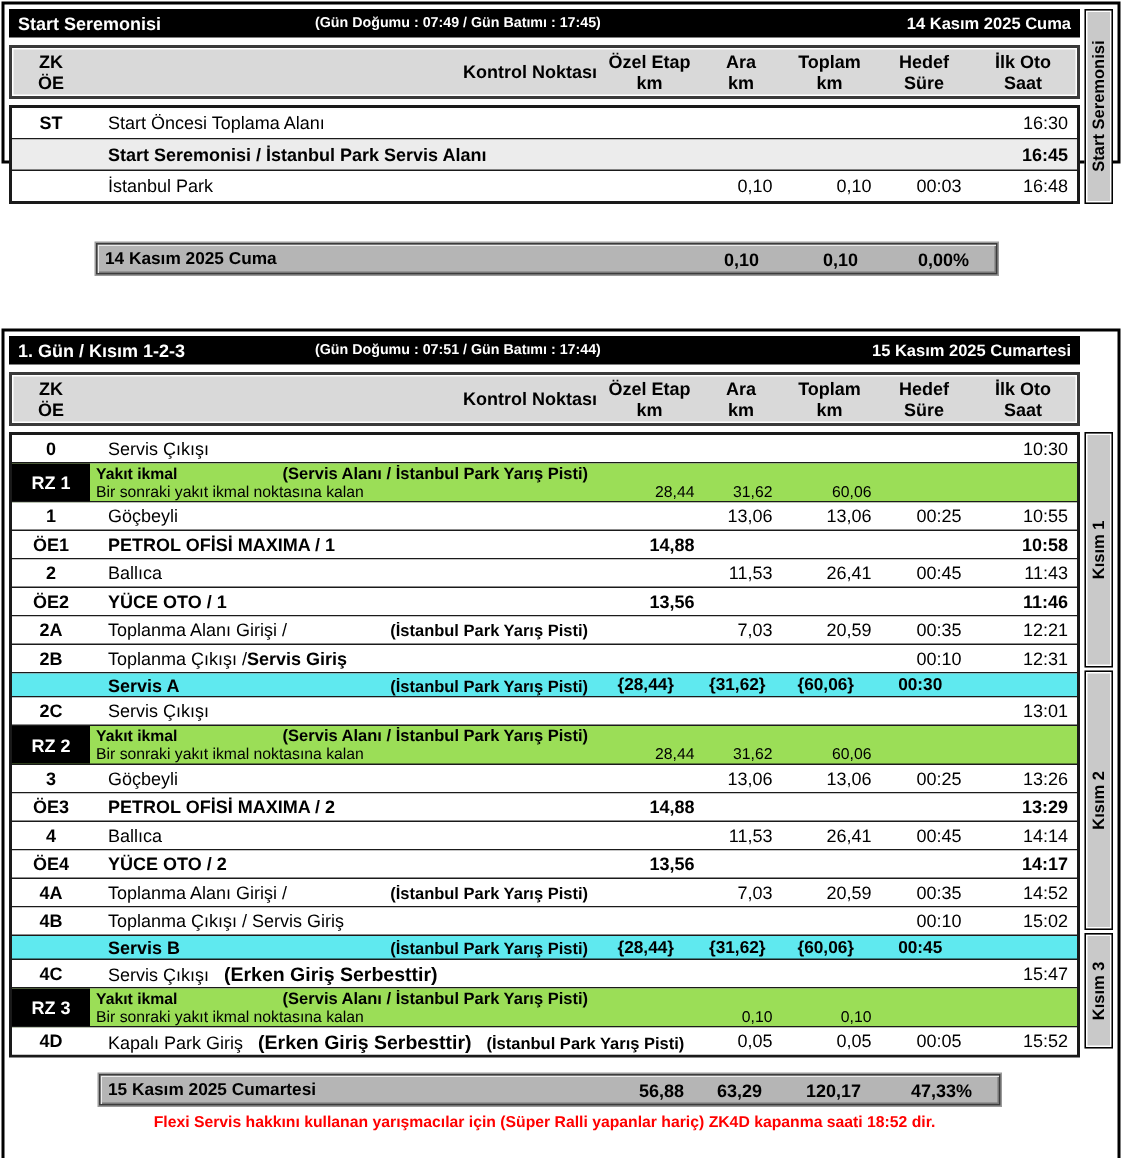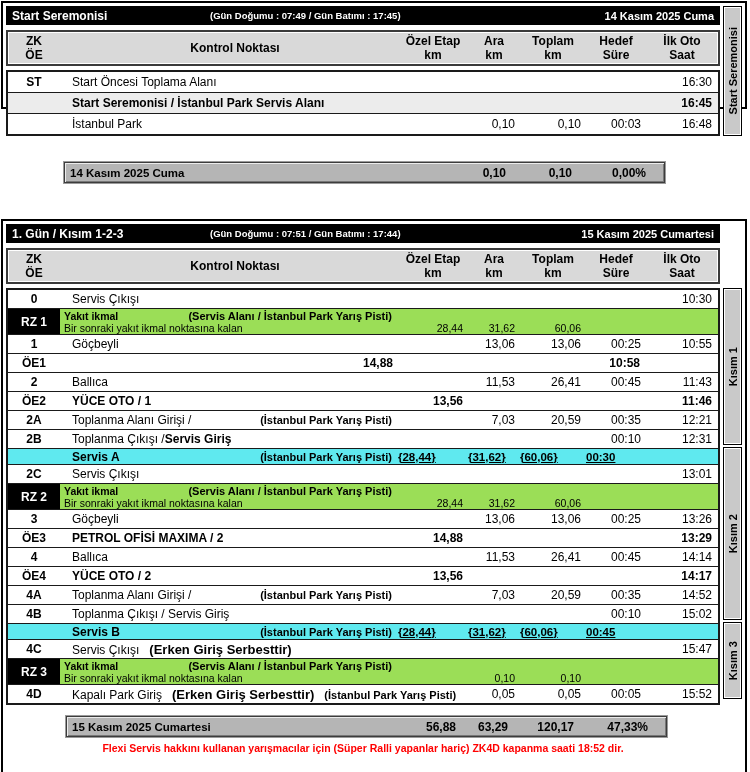--- a/index.html
+++ b/index.html
@@ -6,21 +6,21 @@
   body{width:750px;height:772px;position:relative;font-family:"Liberation Sans",sans-serif;color:#000;overflow:hidden;}
   .card{position:absolute;left:1px;width:746px;border:2px solid #000;box-sizing:border-box;padding:3px;background:#fff;}
   #card1{top:1px;height:108px;}
   #card2{top:219px;height:709px;}
   .titlebar{height:19px;background:var(--titlebar-bg);color:#fff;display:flex;align-items:center;margin-right:22px;}
   .tb-title{font-weight:bold;font-size:12px;padding-left:6px;width:198px;flex-shrink:0;}
   .tb-sun{font-weight:bold;font-size:9.5px;flex:1;text-align:left;}
   .tb-date{font-weight:bold;font-size:11px;padding-right:6px;text-align:right;}
   .header-box{margin-top:5px;margin-right:22px;border:2px solid #3a3a3a;background:var(--header-bg);box-shadow:inset 0 0 0 1px #fff;height:36px;box-sizing:border-box;display:grid;grid-template-columns:52px minmax(0,1fr) 70px 52px 66px 60px 72px;align-items:center;}
   .hc{font-weight:bold;font-size:12px;line-height:14px;text-align:center;}
-  .hc.left{text-align:center;padding-left:12px;}
+  .hc.left{text-align:right;padding-left:12px;}
   .body-box{margin-top:4px;margin-right:22px;border:2px solid #1a1a1a;background:#fff;}
   .row{display:flex;border-bottom:1px solid #1a1a1a;background:#fff;height:18px;align-items:stretch;}
   .row:last-child{border-bottom:none;}
   .row.h20{height:20px;}
   .row.highlight{background:var(--highlight-bg);}
   .row.refuel{height:25px;background:var(--green);}
   .row.service{height:15px;background:var(--cyan);}
   .c-zk{width:52px;flex-shrink:0;display:flex;align-items:center;justify-content:center;font-weight:bold;font-size:12px;}
   .c-zk.rz{background:#000;color:#fff;}
   .cgrid{flex:1;display:grid;grid-template-columns:minmax(0,1fr) 70px 52px 66px 60px 72px;align-items:center;min-width:0;}
@@ -31,21 +31,21 @@
   .loc.right{margin-left:auto;margin-right:6px;}
   .num{text-align:right;padding-right:5px;font-size:12px;white-space:nowrap;}
   .num.saat{padding-right:6px;}
   .rz-col{flex:1;display:flex;flex-direction:column;justify-content:center;min-width:0;}
   .rz-l1{display:grid;grid-template-columns:minmax(0,1fr) 70px 52px 66px 60px 72px;height:12px;align-items:center;}
   .rz-l2{display:grid;grid-template-columns:minmax(0,1fr) 70px 52px 66px 60px 72px;height:12px;align-items:center;}
   .rz-title{padding-left:4px;font-size:10.5px;font-weight:bold;display:flex;align-items:baseline;gap:33px;}
   .rz-sub{padding-left:4px;font-size:10.5px;}
   .rz-num{text-align:right;padding-right:5px;font-size:10.5px;}
   .sv-name{padding-left:12px;font-size:12px;font-weight:bold;display:flex;align-items:baseline;}
-  .sv-num{text-align:left;padding-right:5px;font-size:11.5px;font-weight:bold;white-space:nowrap;text-decoration:underline;}
+  .sv-num{text-align:center;padding-right:5px;font-size:11.5px;font-weight:bold;white-space:nowrap;}
   .side-tab{position:absolute;right:3px;width:19px;background:var(--tab-bg);border:1px solid #000;box-shadow:inset 0 0 0 1px #fff;display:flex;align-items:center;justify-content:center;box-sizing:border-box;}
   .side-tab span{writing-mode:vertical-rl;transform:rotate(180deg);font-weight:bold;font-size:11px;white-space:nowrap;}
   #tab-card1{top:3px;height:130px;}
   #sidebar2{position:absolute;top:67px;right:3px;width:19px;display:flex;flex-direction:column;}
   #sidebar2 .side-tab{position:static;margin-bottom:2px;}
   .summary{background:var(--summary-bg);border:1px solid #3c3c3c;box-shadow:inset 1px 1px 0 #ececec, inset -1px -1px 0 #777, 0 0 0 1px #9a9a9a;height:21px;box-sizing:border-box;display:grid;grid-template-columns:minmax(0,1fr) 70px 52px 66px 74px 14px;align-items:center;}
   #summary1{position:absolute;top:162px;left:64px;width:601px;}
   #summary2{margin-top:11px;margin-left:60px;width:601px;}
   .sum-label{font-weight:bold;font-size:11.5px;padding-left:5px;white-space:nowrap;}
   .sum-num{font-weight:bold;font-size:12px;text-align:right;padding-right:4px;white-space:nowrap;}
@@ -226,20 +226,23 @@
           <div class="num "></div>
           <div class="num ">13,06</div>
           <div class="num ">13,06</div>
           <div class="num ">00:25</div>
           <div class="num saat">10:55</div>
         </div>
       </div>
       <div class="row">
         <div class="c-zk">ÖE1</div>
         <div class="cgrid">
+          <div class="c-name">
+            <span class="bold">PETROL OFİSİ MAXIMA / 1</span>
+          </div>
           <div class="num bold">14,88</div>
           <div class="num "></div>
           <div class="num "></div>
           <div class="num "></div>
           <div class="num saat bold">10:58</div>
         </div>
       </div>
       <div class="row">
         <div class="c-zk">2</div>
         <div class="cgrid">

